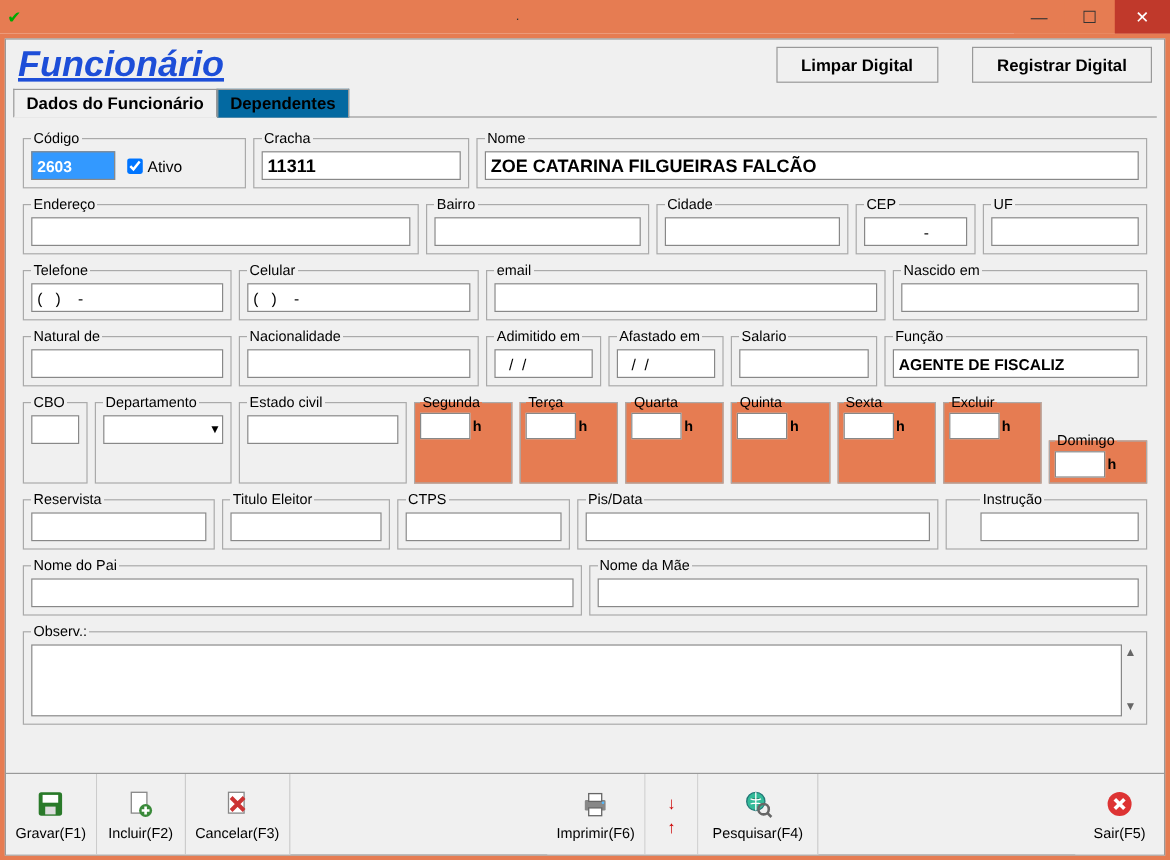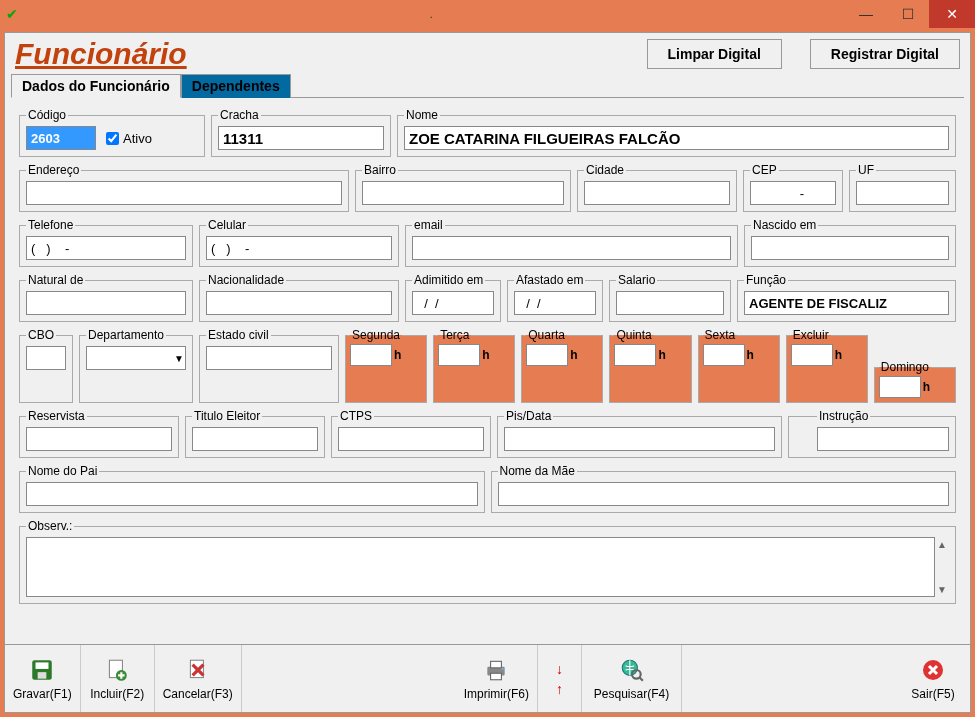--- a/index.html
+++ b/index.html
@@ -7,21 +7,21 @@
 .titlebar { height: 28px; background: #e67c52; display: flex; align-items: center; justify-content: space-between; padding: 0 0 0 6px; }
 .titlebar-left { display: flex; align-items: center; gap: 4px; }
 .check-icon { color: #0a0; font-size: 14px; }
 .titlebar-title { flex: 1; text-align: center; color: #333; font-size: 11px; }
 .win-controls { display: flex; height: 100%; }
 .win-btn { width: 42px; height: 100%; display: flex; align-items: center; justify-content: center; color: #333; font-size: 14px; background: #e67c52; }
 .win-btn.close { background: #c0392b; color: #fff; width: 46px; }
 .content-area { background: #e67c52; padding: 4px; height: calc(100% - 28px); }
 .inner-panel { background: #f0f0f0; height: 100%; border: 1px solid #999; display: flex; flex-direction: column; }
 .header-row { display: flex; align-items: center; justify-content: space-between; padding: 4px 10px 0 10px; }
-.page-title { font-size: 30px; font-weight: bold; color: #c2410c; text-decoration: underline; font-style: italic; }
+.page-title { font-size: 30px; font-weight: bold; color: #1d4ed8; text-decoration: underline; font-style: italic; }
 .header-buttons { display: flex; gap: 28px; }
 .header-btn { padding: 6px 20px; background: #f0f0f0; border: 1px solid #999; font-size: 14px; font-weight: bold; cursor: pointer; }
 .tabs { display: flex; border-bottom: 1px solid #999; margin: 2px 6px 0 6px; }
 .tab { padding: 3px 10px; border: 1px solid #999; border-bottom: none; background: #f0f0f0; font-size: 14px; font-weight: bold; cursor: pointer; position: relative; top: 1px; }
 .tab.active { background: #f0f0f0; border-bottom: 1px solid #f0f0f0; }
 .tab:not(.active) { background: #0369a1; }
 .form-area { flex: 1; padding: 10px 14px; overflow: auto; }
 .row { display: flex; gap: 6px; margin-bottom: 6px; }
 fieldset { border: 1px solid #aaa; padding: 4px 6px 6px 6px; }
 fieldset.day-field { background: #e67c52; padding: 2px 4px 4px 4px; }
@@ -94,21 +94,21 @@
         <input class="input" style="font-weight: bold; font-size: 15px;" value="11311">
       </fieldset>
       <fieldset style="flex:1;">
         <legend>Nome</legend>
         <input class="input" style="font-weight: bold; font-size: 15px;" value="ZOE CATARINA FILGUEIRAS FALCÃO">
       </fieldset>
     </div>
 
     <div class="row">
       <fieldset style="width:330px;"><legend>Endereço</legend><input class="input" value="" style=""></fieldset>
-      <fieldset style="width:216px;"><legend>Bairro</legend><input class="input" value="" style=""></fieldset>
+      <fieldset style="width:186px;"><legend>Bairro</legend><input class="input" value="" style=""></fieldset>
       <fieldset style="width:160px;"><legend>Cidade</legend><input class="input" value="" style=""></fieldset>
       <fieldset style="width:100px;"><legend>CEP</legend><input class="input" style="text-align: center;" value="     -"></fieldset>
       <fieldset style="flex:1;min-width:40px;"><legend>UF</legend><input class="input" value="" style=""></fieldset>
     </div>
 
     <div class="row">
       <fieldset style="width:174px;"><legend>Telefone</legend><input class="input" value="(   )    -" style=""></fieldset>
       <fieldset style="width:200px;"><legend>Celular</legend><input class="input" value="(   )    -" style=""></fieldset>
       <fieldset style="flex:1;"><legend>email</legend><input class="input" value="" style=""></fieldset>
       <fieldset style="width:212px;"><legend>Nascido em</legend><input class="input" value="" style=""></fieldset>
@@ -178,21 +178,21 @@
             <div class="day-inner">
               <input class="day-input" style="">
               <span class="day-h">h</span>
             </div>
           </fieldset>
     </div>
 
     <div class="row">
       <fieldset style="width:160px;"><legend>Reservista</legend><input class="input" value="" style=""></fieldset>
       <fieldset style="width:140px;"><legend>Titulo Eleitor</legend><input class="input" value="" style=""></fieldset>
-      <fieldset style="width:160px;"><legend>CTPS</legend><input class="input" value="" style=""></fieldset>
+      <fieldset style="width:144px;"><legend>CTPS</legend><input class="input" value="" style=""></fieldset>
       <fieldset style="flex:1;"><legend>Pis/Data</legend><input class="input" value="" style=""></fieldset>
       <fieldset style="width:168px;padding-left:28px;"><legend>Instrução</legend><input class="input" value="" style=""></fieldset>
     </div>
 
     <div class="row">
       <fieldset style="flex:1;"><legend>Nome do Pai</legend><input class="input" value="" style=""></fieldset>
       <fieldset style="flex:1;"><legend>Nome da Mãe</legend><input class="input" value="" style=""></fieldset>
     </div>
 
     <div class="row">

